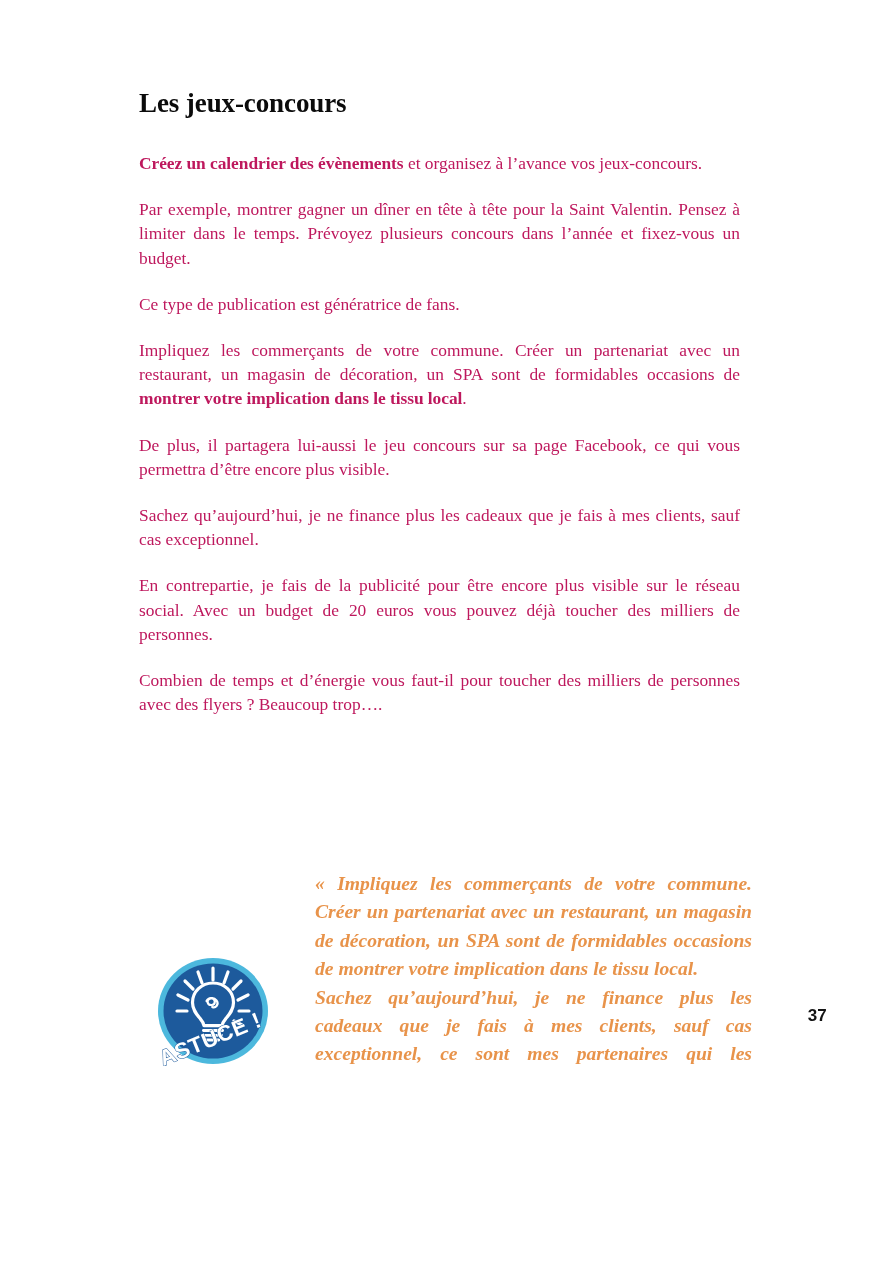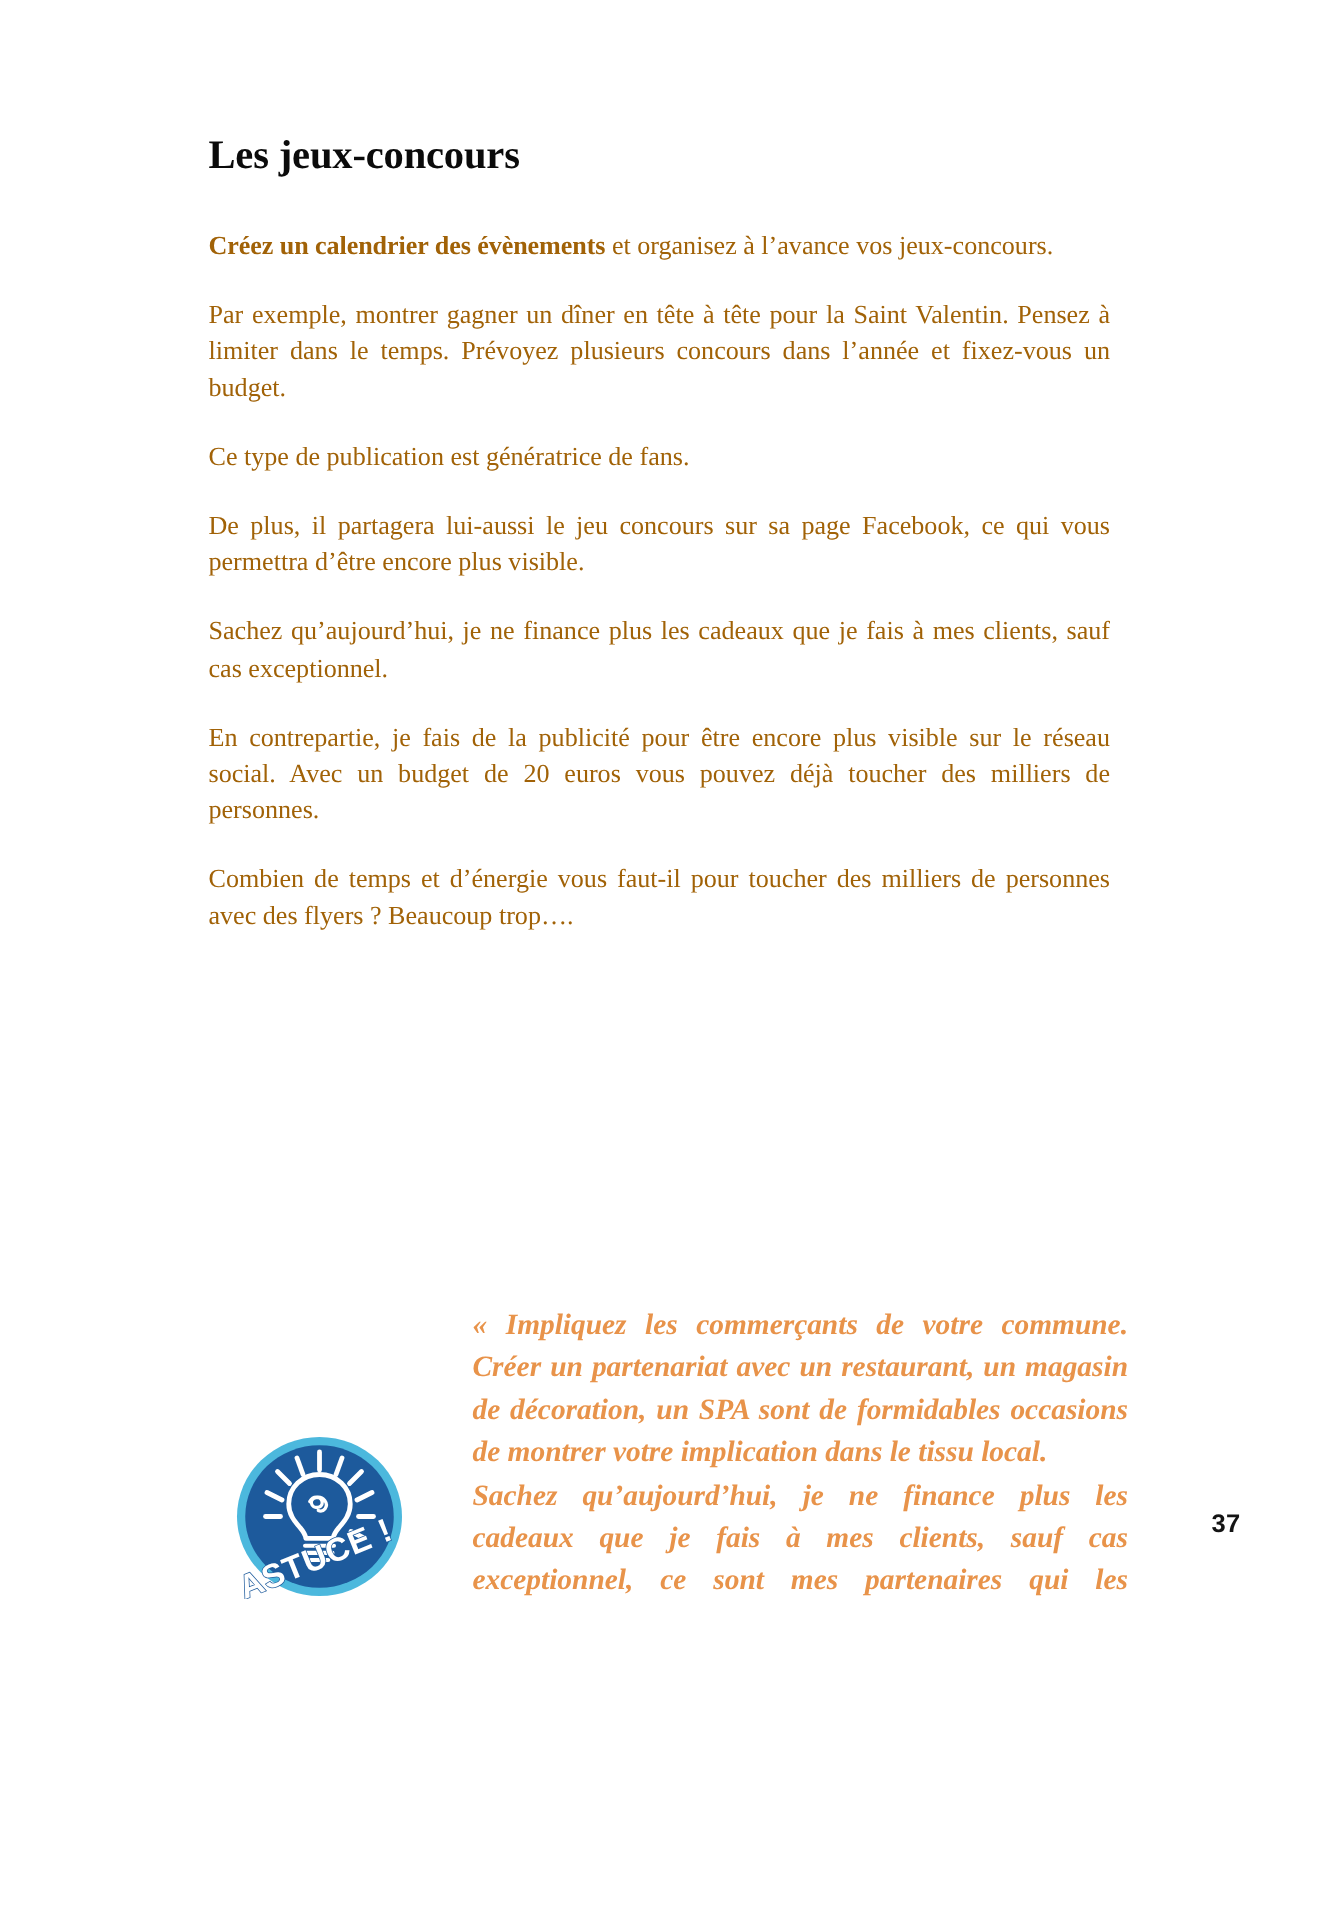--- a/index.html
+++ b/index.html
@@ -37,21 +37,21 @@
     margin: 0 0 31px 0;
     color: #0b0b0b;
   }
 
   .para {
     font-size: 17.4px;
     line-height: 24.2px;
     text-align: justify;
     text-justify: inter-word;
     margin: 0 0 22px 0;
-    color: #a16207;
+    color: #be185d;
     hyphens: none;
   }
 
   .para:last-child { margin-bottom: 0; }
 
   .para b, .para strong {
     font-weight: 700;
     letter-spacing: -0.05px;
   }
 
@@ -129,20 +129,21 @@
   <div class="content">
 
     <h1 class="doc-title">Les jeux-concours</h1>
 
     <p class="para"><b>Créez un calendrier des évènements</b><span> et organisez à l’avance vos jeux-concours.</span></p>
 
     <p class="para">Par exemple, montrer gagner un dîner en tête à tête pour la Saint Valentin. Pensez à limiter dans le temps. Prévoyez plusieurs concours dans l’année et fixez-vous un budget.</p>
 
     <p class="para">Ce type de publication est génératrice de fans.</p>
 
+    <p class="para"><span>Impliquez les commerçants de votre commune. Créer un partenariat avec un restaurant, un magasin de décoration, un SPA sont de formidables occasions de </span><b>montrer votre implication dans le tissu local</b><span>.</span></p>
 
     <p class="para">De plus, il partagera lui-aussi le jeu concours sur sa page Facebook, ce qui vous permettra d’être encore plus visible.</p>
 
     <p class="para">Sachez qu’aujourd’hui, je ne finance plus les cadeaux que je fais à mes clients, sauf cas exceptionnel.</p>
 
 
     <p class="para">En contrepartie, je fais de la publicité pour être encore plus visible sur le réseau social. Avec un budget de 20 euros vous pouvez déjà toucher des milliers de personnes.</p>
 
     <p class="para">Combien de temps et d’énergie vous faut-il pour toucher des milliers de personnes avec des flyers ? Beaucoup trop….</p>
 

